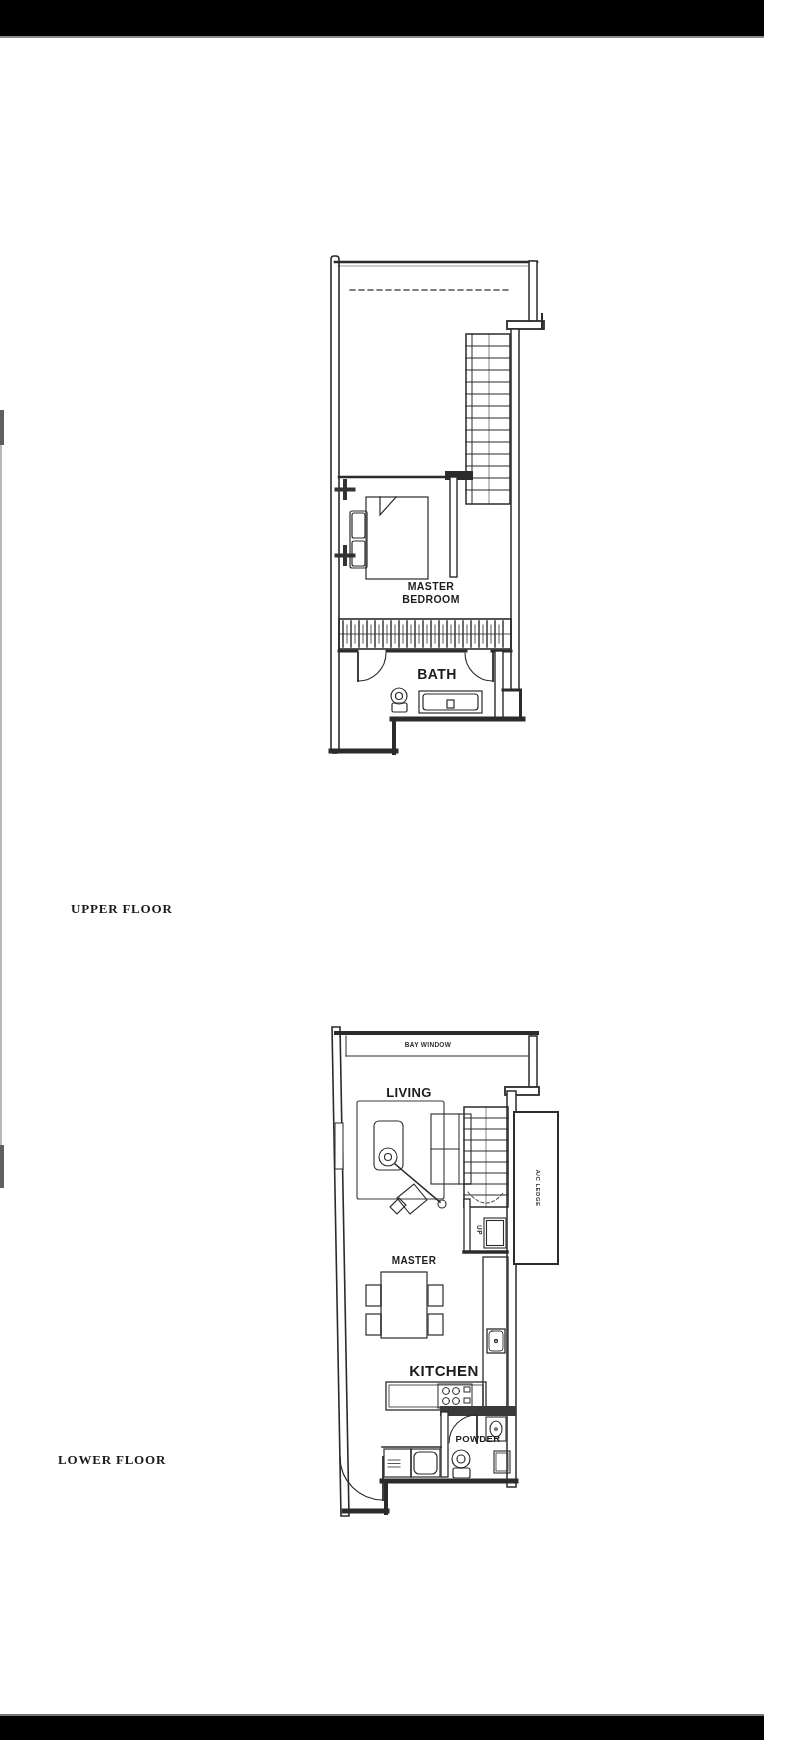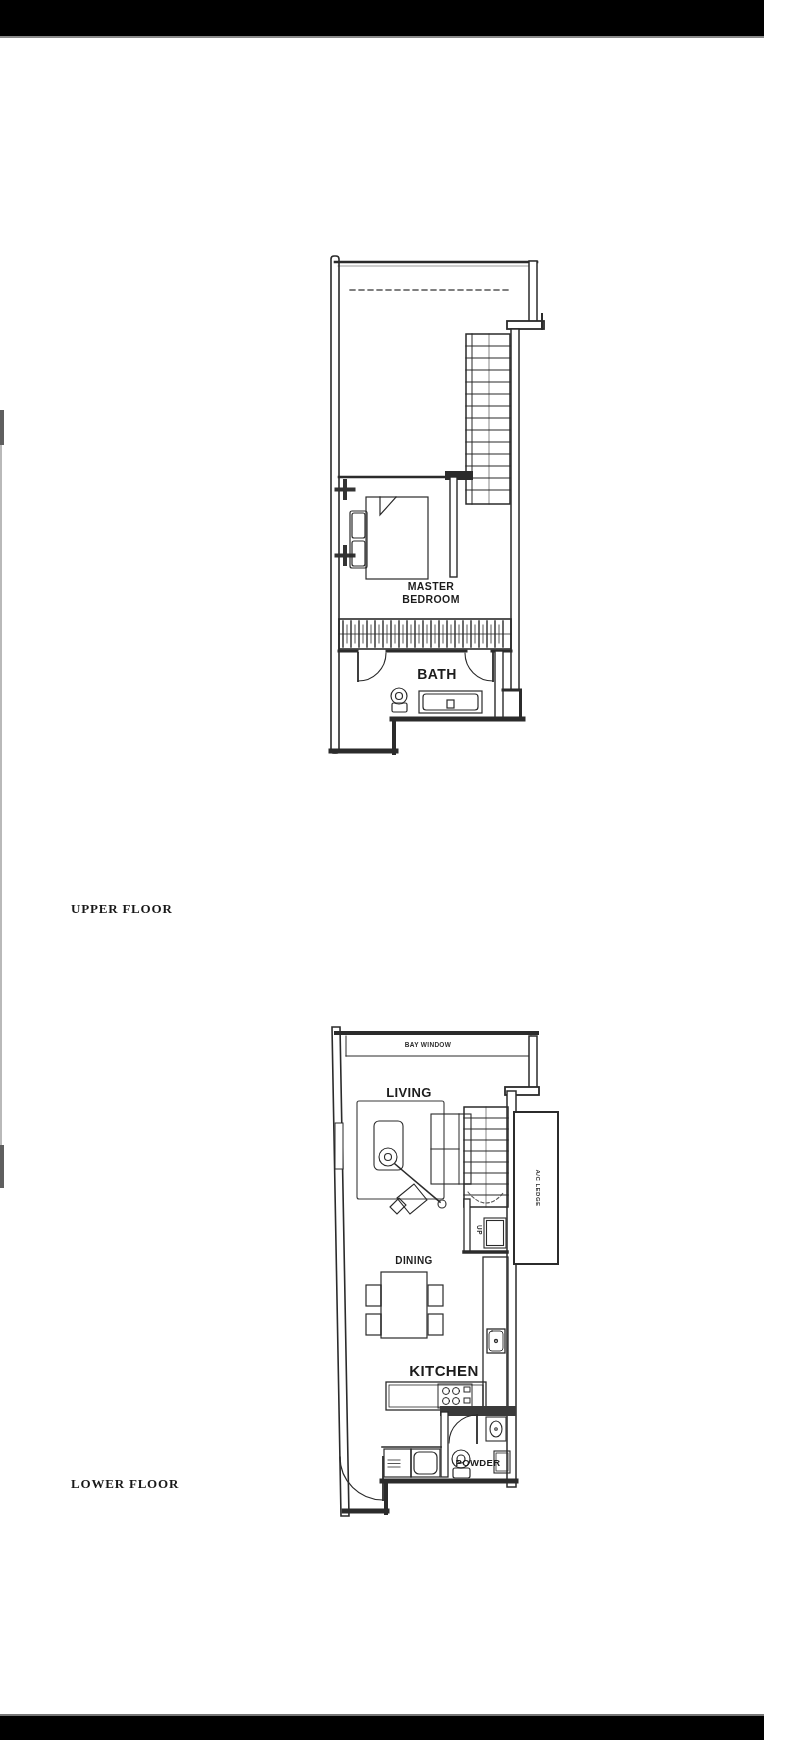--- a/index.html
+++ b/index.html
@@ -12,27 +12,27 @@
   .edge-light{width:2px;background:#b9b9b9;}
   .plan-svg{position:absolute;left:0;top:0;}
   .lbl{position:absolute;font-family:"Liberation Sans",sans-serif;font-weight:bold;color:#1c1c1c;
        transform:translateX(-50%);letter-spacing:0.4px;white-space:nowrap;line-height:1.25;}
   .lbl-master{left:431px;top:580px;font-size:10.5px;white-space:normal;width:64px;text-align:center;}
   .lbl-bath{left:437px;top:666px;font-size:14px;}
   .lbl-bay{left:428px;top:1041px;font-size:6.5px;letter-spacing:0.3px;color:#2e2e2e;}
   .lbl-living{left:409px;top:1085px;font-size:13px;}
   .lbl-dining{left:414px;top:1255px;font-size:10px;}
   .lbl-kitchen{left:444px;top:1362px;font-size:15px;}
-  .lbl-powder{left:478px;top:1433px;font-size:9.5px;margin-top:24px;}
+  .lbl-powder{left:478px;top:1433px;font-size:9.5px;}
   .lbl-ac{left:537px;top:1188px;font-size:6px;transform:translate(-50%,-50%) rotate(90deg);letter-spacing:0.5px;color:#2e2e2e;}
   .lbl-up{left:479px;top:1230px;font-size:6.5px;transform:translate(-50%,-50%) rotate(90deg);color:#2e2e2e;}
   .section-lbl{position:absolute;font-family:"Liberation Serif","DejaVu Serif",serif;font-weight:bold;
        font-size:13px;color:#191919;letter-spacing:0.8px;white-space:nowrap;}
   .section-upper{left:71px;top:901px;}
-  .section-lower{left:71px;top:1452px;margin-top:24px;}
+  .section-lower{left:58px;top:1452px;}
 </style>
 </head>
 <body>
 
 <div class="screen">
 
   <div class="top-bar"></div>
 
   <div class="edge-seg edge-dark" style="top:410px;height:35px;"></div>
   <div class="edge-seg edge-light" style="top:445px;height:700px;"></div>
@@ -226,19 +226,19 @@
   </svg>
 
   <div class="lbl lbl-master">MASTER BEDROOM</div>
   <div class="lbl lbl-bath">BATH</div>
   <div class="section-lbl section-upper">UPPER FLOOR</div>
 
   <div class="lbl lbl-bay">BAY WINDOW</div>
   <div class="lbl lbl-living">LIVING</div>
   <div class="lbl lbl-ac">A/C LEDGE</div>
   <div class="lbl lbl-up">UP</div>
-  <div class="lbl lbl-dining">DINING</div>
+  <div class="lbl lbl-dining">MASTER</div>
   <div class="lbl lbl-kitchen">KITCHEN</div>
   <div class="lbl lbl-powder">POWDER</div>
   <div class="section-lbl section-lower">LOWER FLOOR</div>
 
   <div class="bottom-bar"></div>
 </div>
 
 </body></html>

